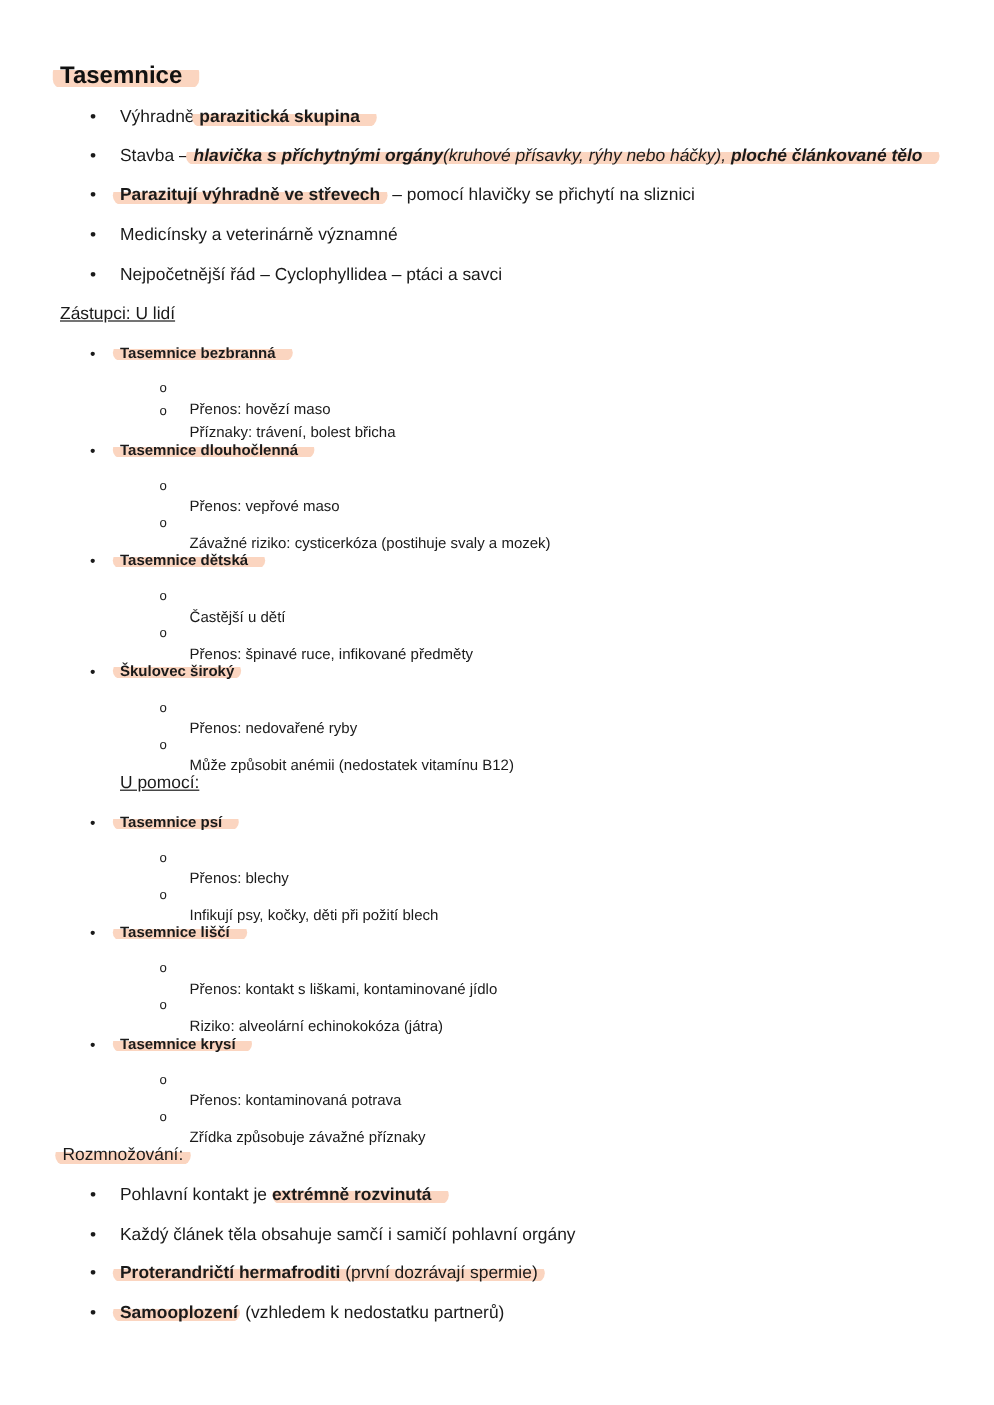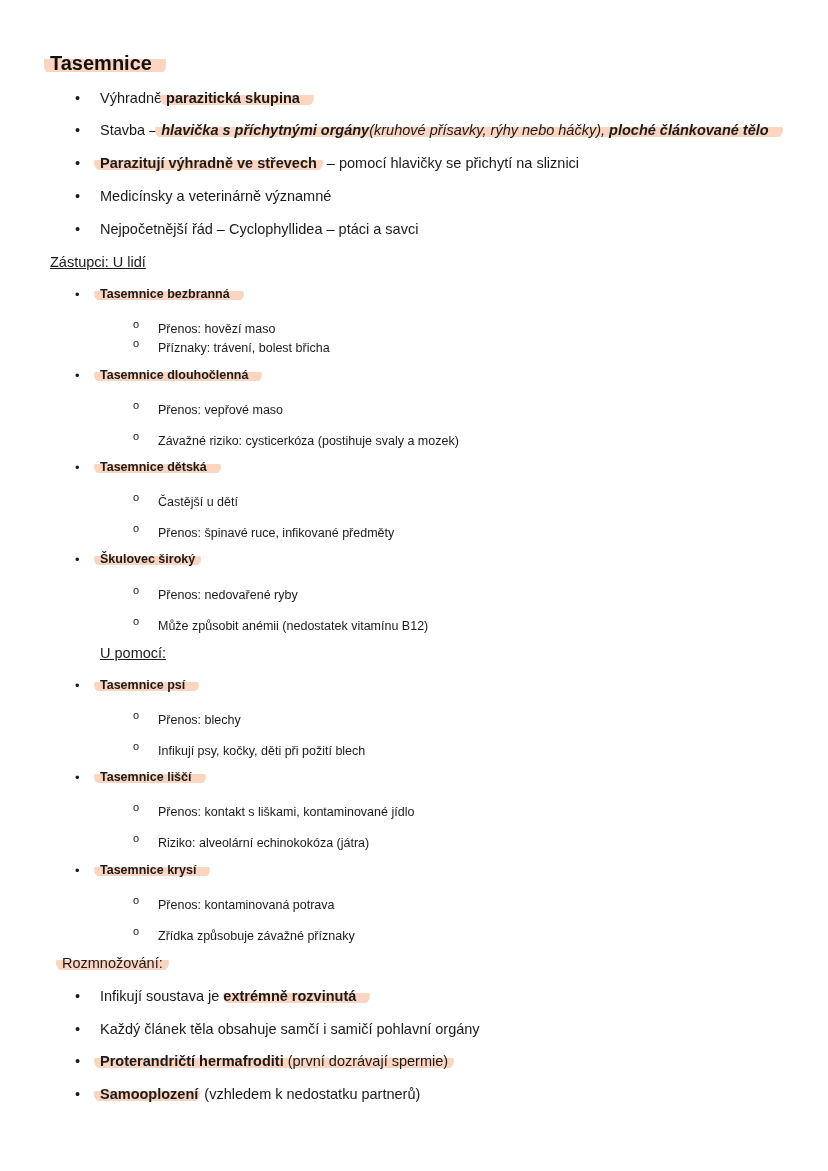--- a/index.html
+++ b/index.html
@@ -21,21 +21,21 @@
   .b { font-weight: bold; text-align: center; }
   .l1 { font-size: 14.5px; }
   .l1 .bullet { position: absolute; left: 0; top: 0; }
   .l1 .txt { position: absolute; left: 25px; top: 0; }
   .sec { font-size: 14.5px; }
   .u { text-decoration: underline; }
   .sp .bullet { position: absolute; left: 0; top: 0; font-size: 13px; }
   .sp .txt { position: absolute; left: 25px; top: 0; font-size: 12.5px; font-weight: bold; }
   .sub { font-size: 12.5px; }
   .sub .bullet { position: absolute; left: 0; top: 0; font-size: 11px; }
-  .sub .txt { position: absolute; left: 25px; top: 4px; }
+  .sub .txt { position: absolute; left: 25px; top: 16px; }
 </style>
 </head>
 <body>
 
 <div class="page">
 
   <div class="line title">
     <span class="hl">Tasemnice</span>
   </div>
 
@@ -152,27 +152,27 @@
   </div>
   <div class="line sub" style="left:133px; top:894px;">
     <span class="bullet">o</span>
     <span class="txt">Přenos: kontaminovaná potrava</span>
   </div>
   <div class="line sub" style="left:133px; top:925px;">
     <span class="bullet">o</span>
     <span class="txt">Zřídka způsobuje závažné příznaky</span>
   </div>
 
-  <div class="line sec" style="left:62px; top:955px;">
+  <div class="line sec" style="left:52px; top:955px;">
     <span class="hl hl-tight">Rozmnožování:</span>
   </div>
 
   <div class="line l1" style="left:75px; top:988px;">
     <span class="bullet">•</span>
-    <span class="txt"><span>Infikují soustava je </span><span class="hl b" style="margin-left:0;padding-left:0;">extrémně rozvinutá</span></span>
+    <span class="txt"><span>Pohlavní kontakt je </span><span class="hl b" style="margin-left:0;padding-left:0;">extrémně rozvinutá</span></span>
   </div>
 
   <div class="line l1" style="left:75px; top:1021px;">
     <span class="bullet">•</span>
     <span class="txt">Každý článek těla obsahuje samčí i samičí pohlavní orgány</span>
   </div>
 
   <div class="line l1" style="left:75px; top:1053px;">
     <span class="bullet">•</span>
     <span class="txt"><span class="hl hl-tight"><span class="b">Proterandričtí hermafroditi</span><span> (první dozrávají spermie)</span></span></span>

